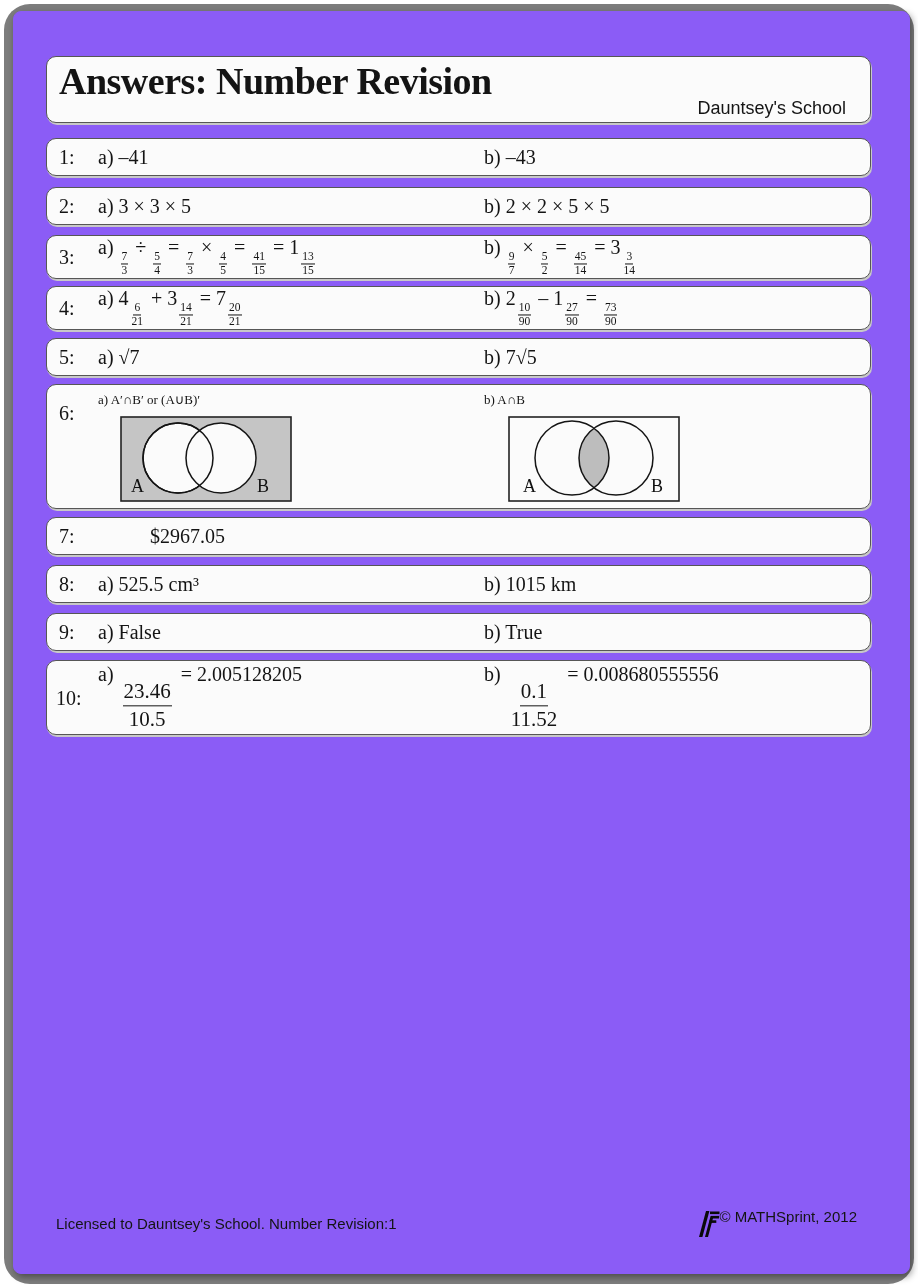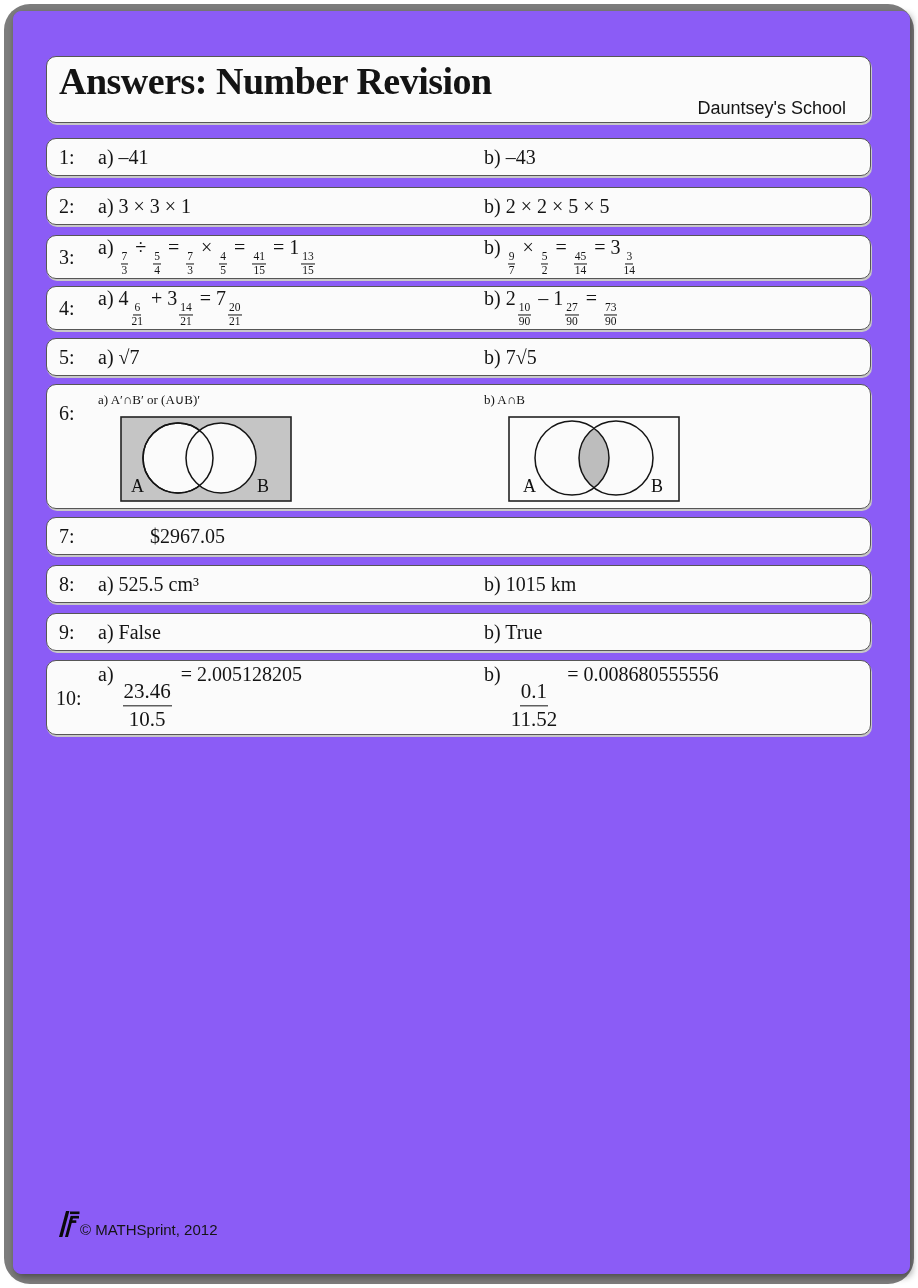--- a/index.html
+++ b/index.html
@@ -47,21 +47,21 @@
   .venn-caption.b{left:437px;}
   .venn-svg{position:absolute;top:31px;}
   .venn-svg.a{left:73px;}
   .venn-svg.b{left:461px;}
   svg text{font-family:"Liberation Serif",serif;font-size:18px;fill:#111;}
   .footer{
     position:absolute;left:42px;right:52px;top:1196px;height:30px;
     display:flex;justify-content:space-between;align-items:center;
     font-family:"Liberation Sans",sans-serif;font-size:15px;color:#141414;
   }
-  .footer-right{display:flex;align-items:flex-end;}
+  .footer-right{display:flex;align-items:flex-start;}
   .logo{display:inline-block;}
 </style>
 </head>
 <body>
 
 <div class="desk"></div>
 <div class="paper">
 
   <div class="box" style="top:44px;height:67px;">
     <div class="page-title">Answers: Number Revision</div>
@@ -69,21 +69,21 @@
   </div>
 
   <div class="box" style="top:126px;height:38px;">
     <span class="qnum">1:</span>
     <span class="cell ca">a) –41</span>
     <span class="cell cb">b) –43</span>
   </div>
 
   <div class="box" style="top:175px;height:38px;">
     <span class="qnum">2:</span>
-    <span class="cell ca">a) 3 × 3 × 1</span>
+    <span class="cell ca">a) 3 × 3 × 5</span>
     <span class="cell cb">b) 2 × 2 × 5 × 5</span>
   </div>
 
   <div class="box" style="top:223px;height:44px;">
     <span class="qnum">3:</span>
     <span class="cell ca">a) <span class="frac">
           <span class="num">7</span>
           <span class="den">3</span>
         </span> ÷ <span class="frac">
           <span class="num">5</span>
@@ -196,20 +196,21 @@
           <span class="num">23.46</span>
           <span class="den">10.5</span>
         </span> = 2.005128205</span>
     <span class="cell cb">b) <span class="frac big">
           <span class="num">0.1</span>
           <span class="den">11.52</span>
         </span> = 0.008680555556</span>
   </div>
 
   <div class="footer">
+    <span>Licensed to Dauntsey's School. Number Revision:1</span>
     <span class="footer-right">
       <svg class="logo" width="24" height="30" viewBox="0 0 24 30">
         <g fill="#0a0a0a">
           <path d="M3 29 L10 3 L13.4 3 L6.4 29 Z"></path>
           <path d="M9 29 L14.6 8 L17.6 8 L12 29 Z"></path>
           <rect x="14" y="3.5" width="9.5" height="2.6"></rect>
           <rect x="15" y="7.9" width="8" height="2.6"></rect>
           <rect x="13.5" y="12.3" width="6.8" height="2.6"></rect>
         </g>
       </svg>

